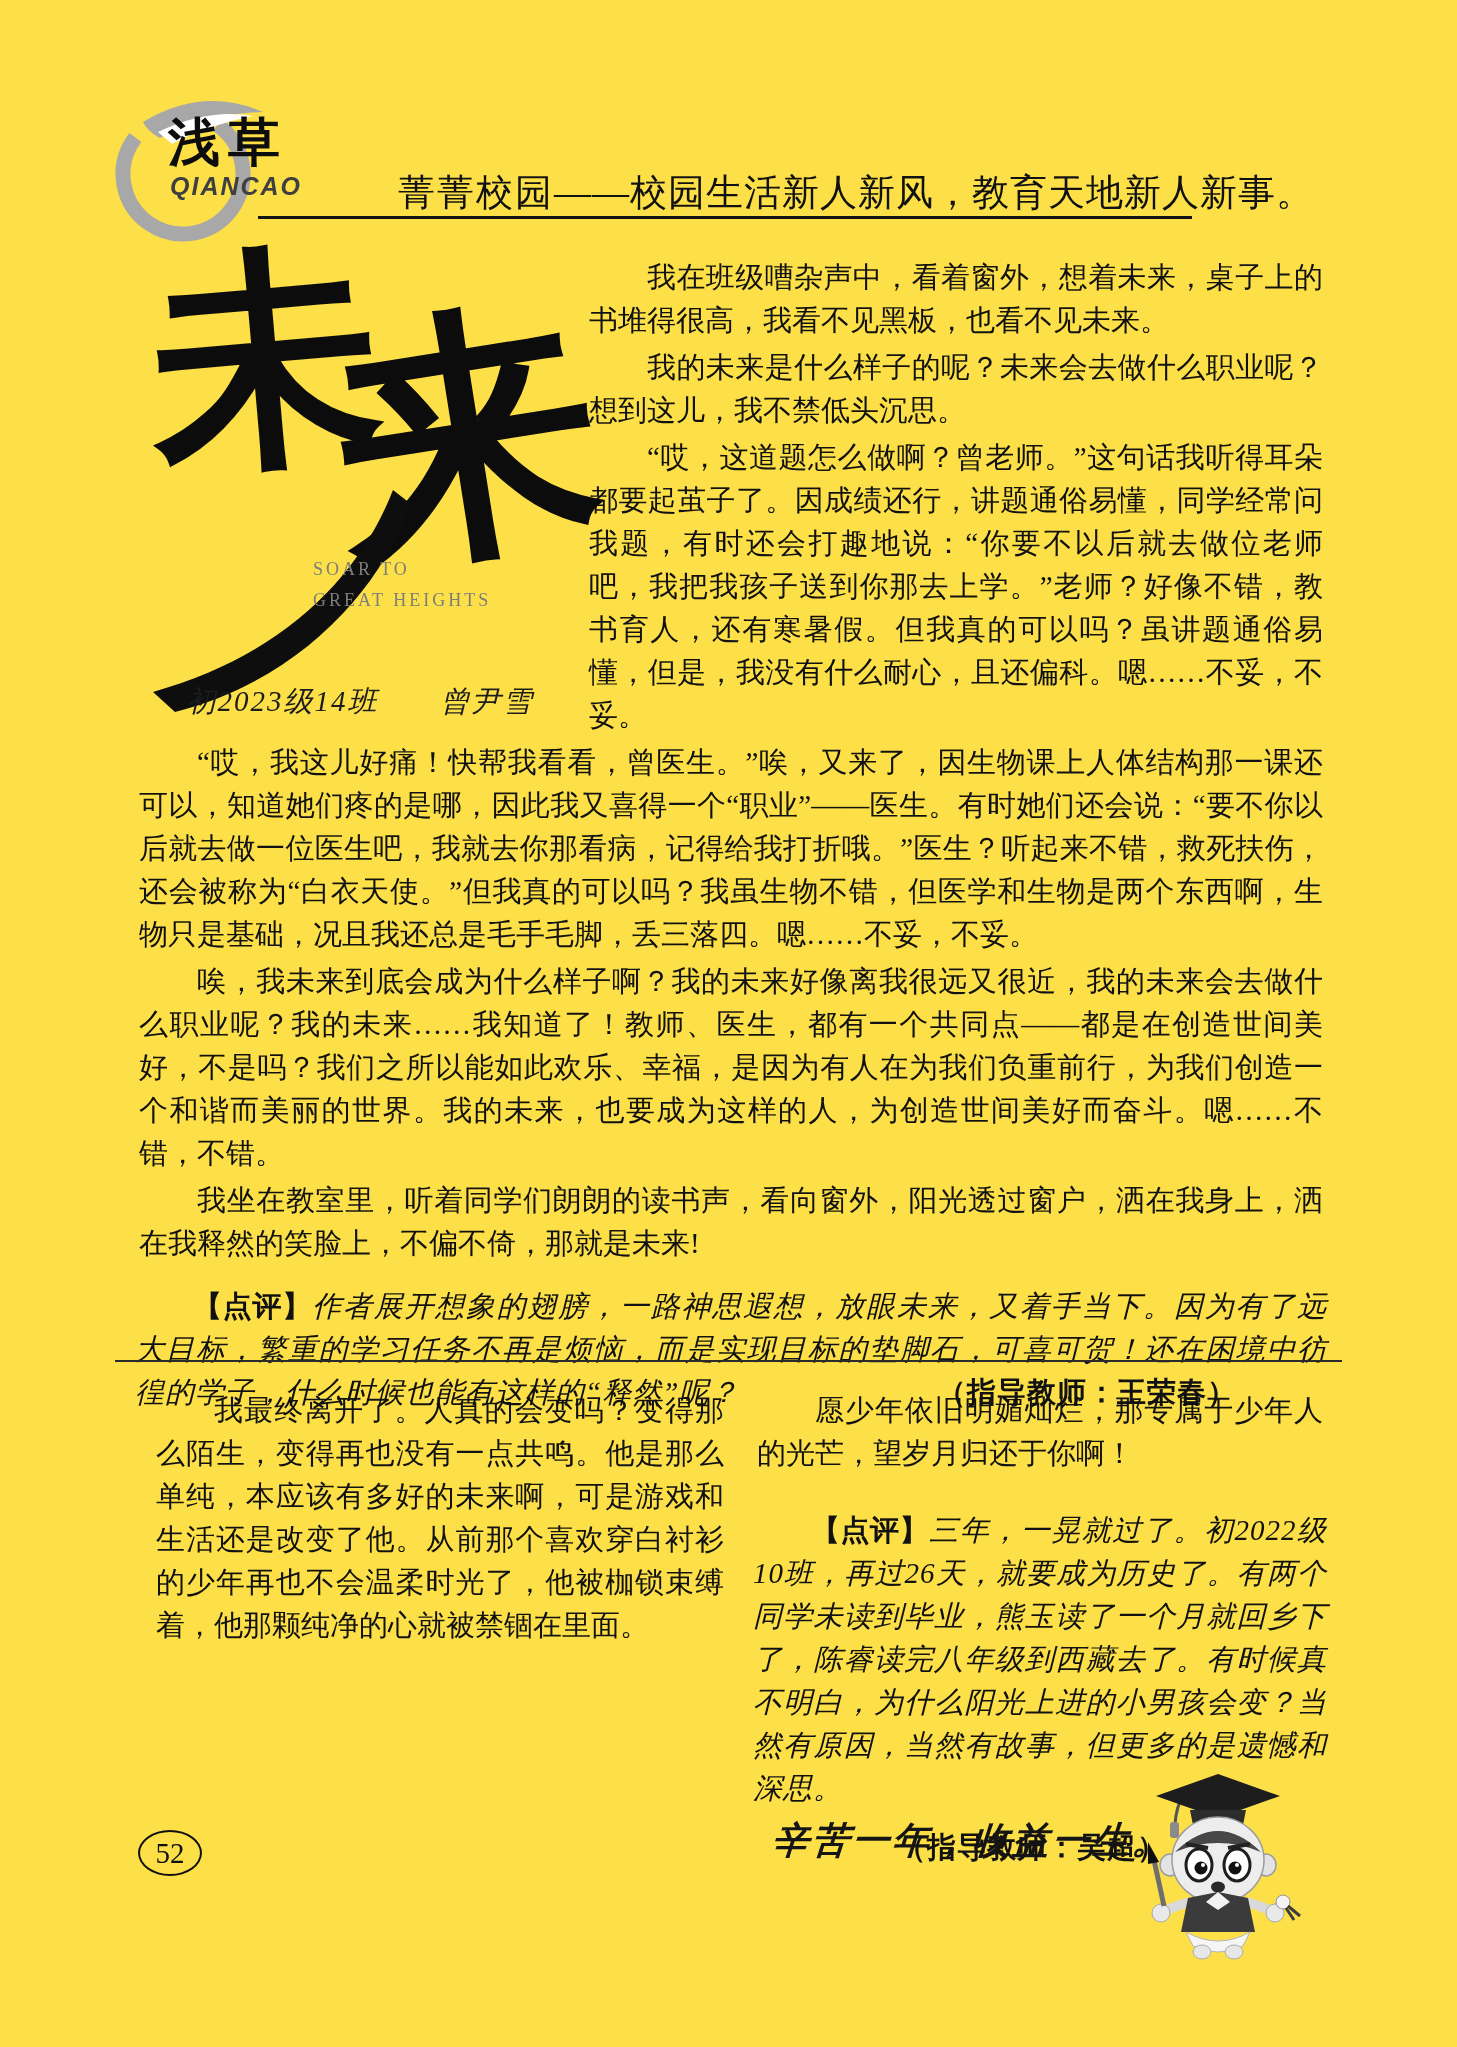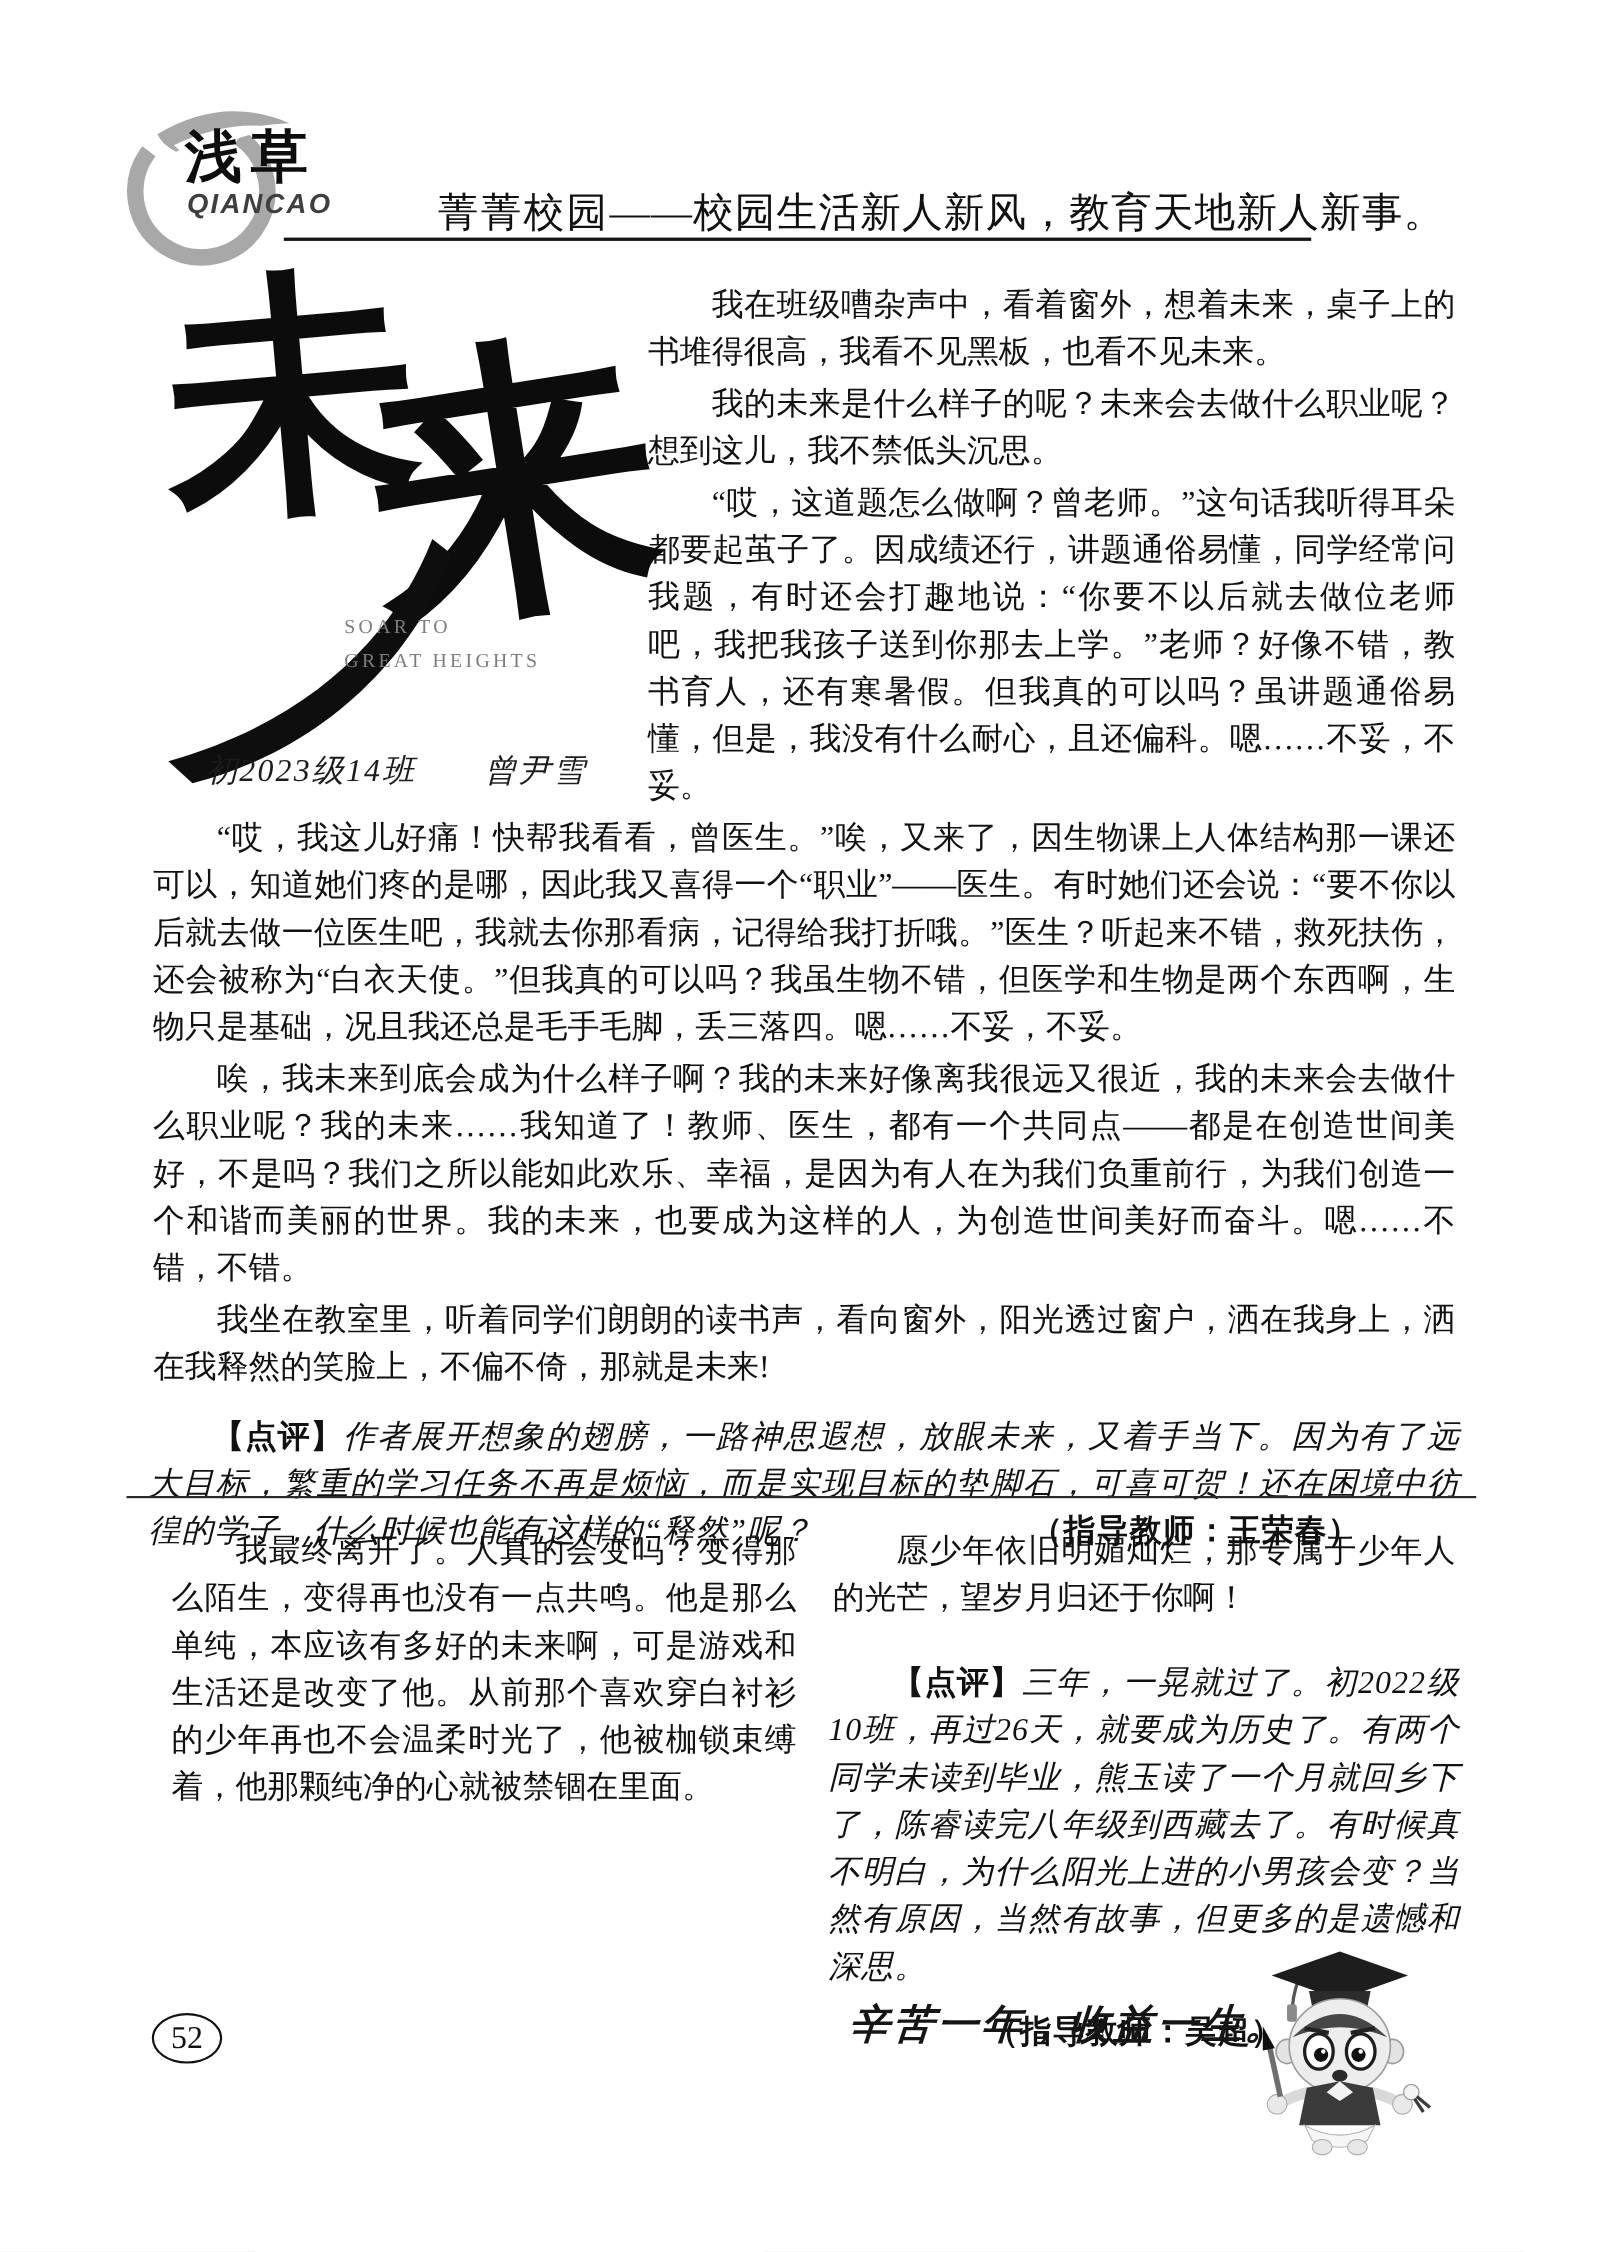--- a/index.html
+++ b/index.html
@@ -1,17 +1,17 @@
 <!DOCTYPE html>
 <html><head>
 <meta charset="utf-8">
 <style>
   html,body{margin:0;padding:0;background:#e9e9e9;}
   #page{
-    position:relative;width:1457px;height:2047px;background:#ffffff;
+    position:relative;width:1457px;height:2047px;background:#fde047;
     font-family:"Liberation Serif","DejaVu Serif",serif;color:#111;overflow:hidden;
   }
   
   .logo{position:absolute;left:88px;top:92px;width:260px;height:160px;}
   .logo-zh{position:absolute;left:168px;top:108px;font-size:52px;font-weight:bold;letter-spacing:8px;color:#0d0d0d;font-family:"Liberation Serif","DejaVu Serif",serif;}
   .logo-en{position:absolute;left:170px;top:172px;font-size:25px;font-weight:bold;font-style:italic;letter-spacing:2px;color:#3f3f3f;font-family:"Liberation Sans","DejaVu Sans",sans-serif;}
   .hdr-title{position:absolute;left:398px;top:168px;font-size:37px;white-space:nowrap;}
   .hdr-title .hd-bold{font-family:"Liberation Sans","DejaVu Sans",sans-serif;font-weight:400;letter-spacing:2px;}
   .hdr-title .hd-rest{font-family:"Liberation Serif","DejaVu Serif",serif;letter-spacing:1px;}
   .hdr-rule{position:absolute;left:258px;top:216px;width:934px;height:3px;background:#141414;}

